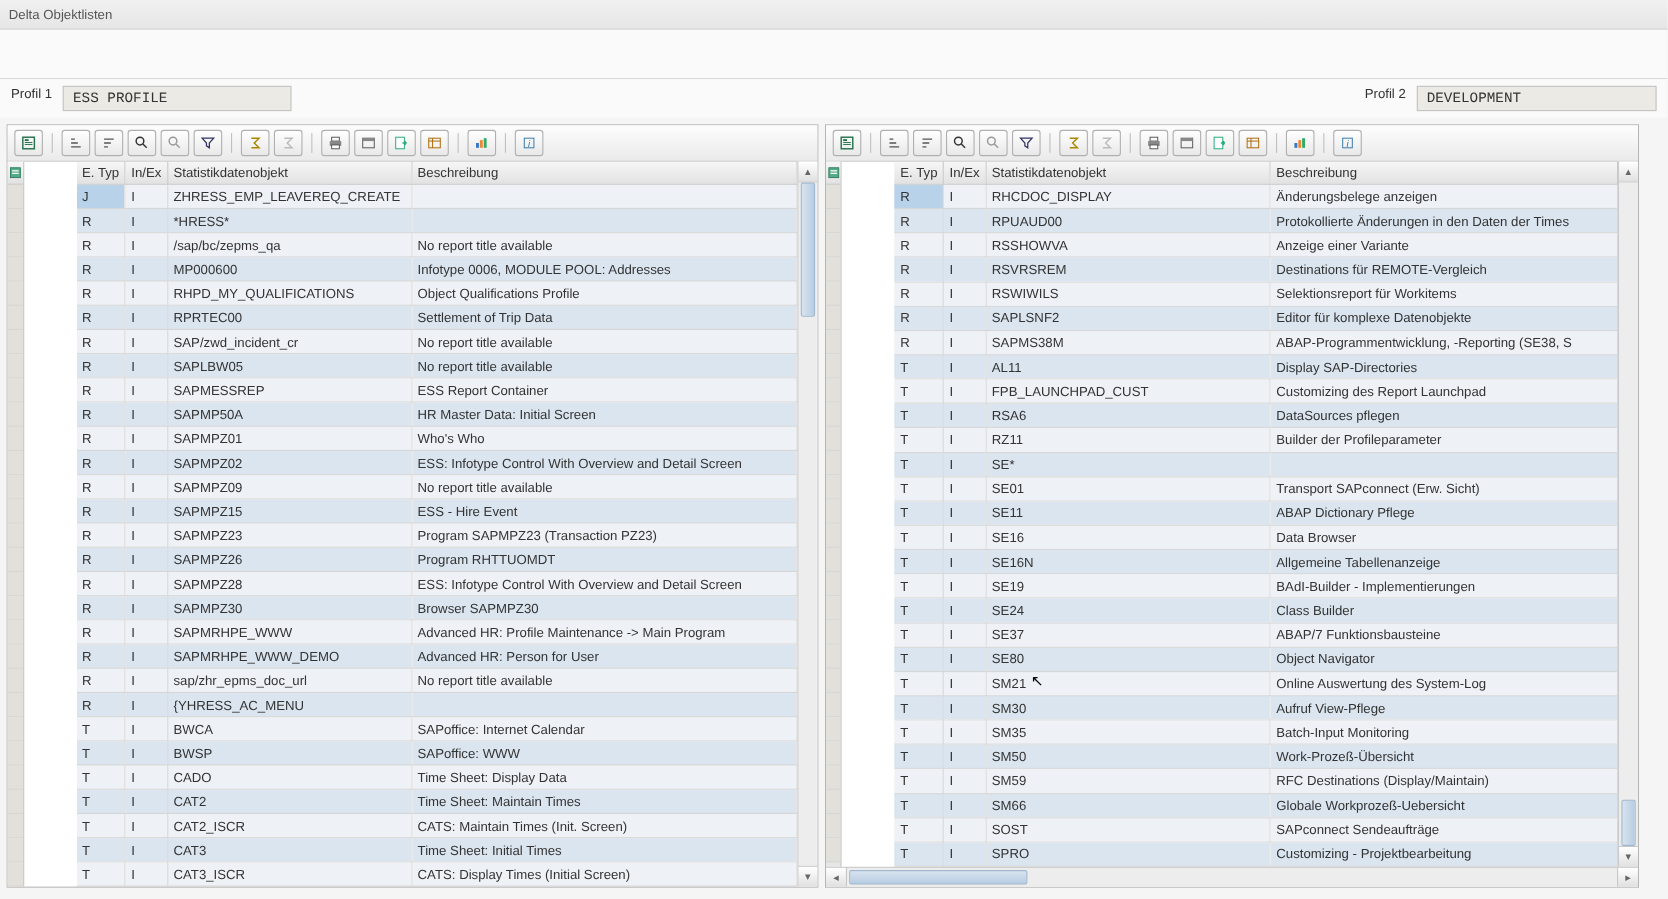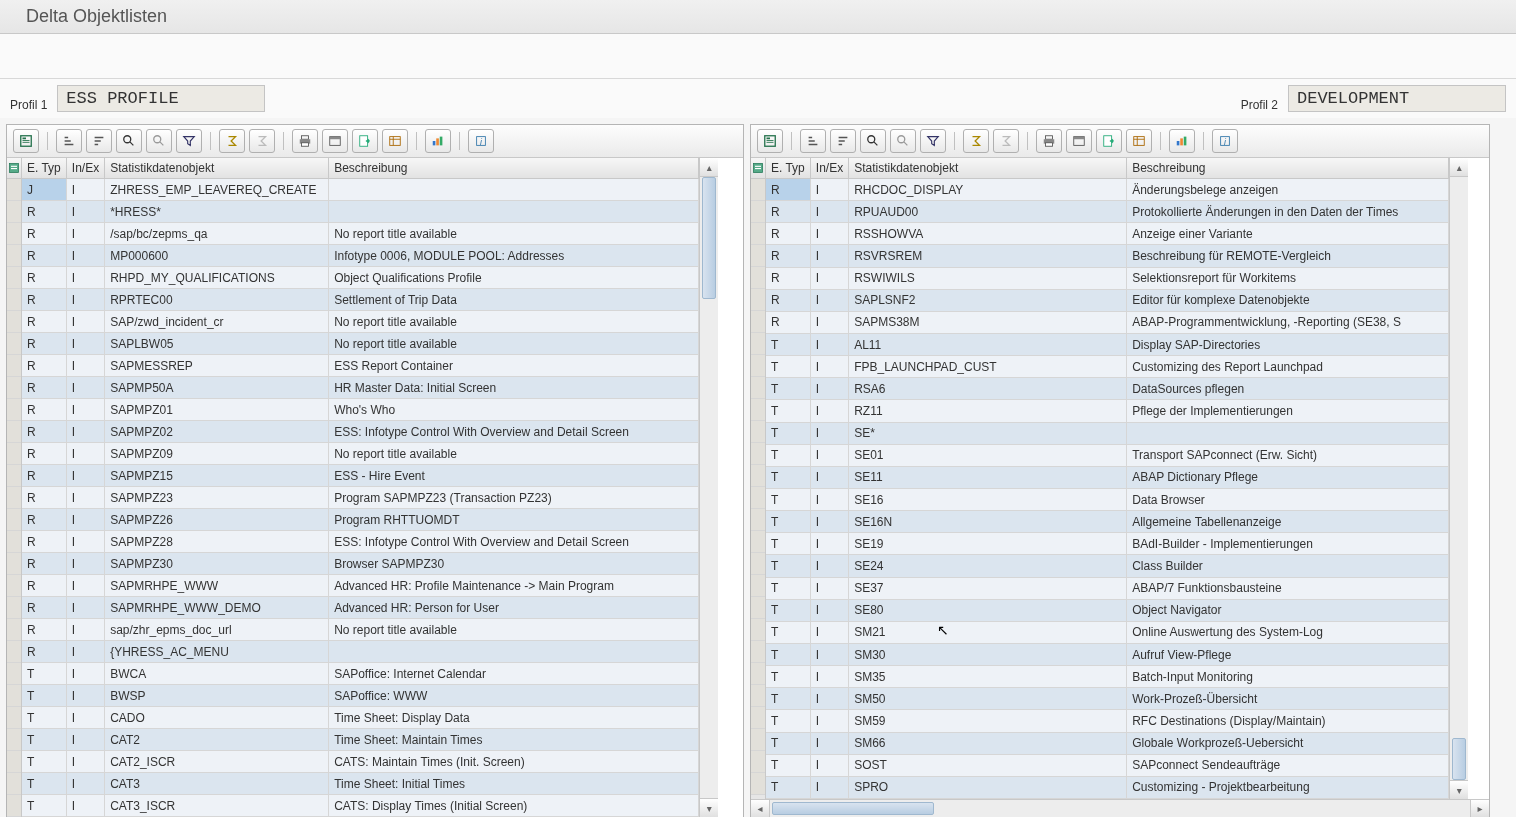--- a/index.html
+++ b/index.html
@@ -9,48 +9,48 @@
     font-size: 12px;
     background: #f5f5f5;
     color: #333;
     width: 1516px;
     height: 817px;
     overflow: hidden;
   }
   .title-bar {
     background: linear-gradient(#f0f0f0,#e6e6e6);
     border-bottom: 1px solid #c8c8c8;
-    padding: 6px 26px;
-    font-size: 18px;
+    padding: 6px 8px;
+    font-size: 12px;
     color: #555;
   }
   .blank-band {
     height: 44px;
     background: #fafafa;
     border-bottom: 1px solid #d8d8d8;
   }
   .profile-row {
     display: flex;
-    align-items: flex-end;
+    align-items: flex-start;
     padding: 6px 10px;
     background: #fafafa;
   }
   .profile-row .spacer { flex: 1; }
   .profile-label {
     font-size: 12px;
     color: #333;
     margin-right: 10px;
   }
   .profile-field {
     display: inline-block;
     background: #eceae4;
     border: 1px solid #c4c4c4;
     padding: 3px 8px;
     font-family: "Courier New", monospace;
-    font-size: 17px;
+    font-size: 13px;
     min-width: 190px;
   }
   .main-area {
     display: flex;
     padding: 6px;
     gap: 6px;
   }
   .grid-panel {
     border: 1px solid #b5b5b5;
     background: #fff;
@@ -105,20 +105,21 @@
   }
   .row-marker-col .hdr-cell svg{width:12px;height:12px;}
   .row-marker-col .rm {
     height: 21px;
     border-bottom: 1px solid #d6d6d6;
     background: #e2e0da;
   }
   table.grid {
     border-collapse: collapse;
     table-layout: fixed;
+    margin-left: 48px;
   }
   table.grid th {
     background: linear-gradient(#f6f6f6,#e2e2e2);
     border-right: 1px solid #c8c8c8;
     border-bottom: 1px solid #c8c8c8;
     font-weight: normal;
     text-align: left;
     padding: 3px 5px;
     height: 14px;
     color: #333;
@@ -702,21 +703,21 @@
             <tr class="even">
               <td class="c0">R</td>
               <td>I</td>
               <td class="c2">RSSHOWVA</td>
               <td>Anzeige einer Variante</td>
             </tr>
             <tr class="odd">
               <td class="c0">R</td>
               <td>I</td>
               <td class="c2">RSVRSREM</td>
-              <td>Beschreibung für REMOTE-Vergleich</td>
+              <td>Destinations für REMOTE-Vergleich</td>
             </tr>
             <tr class="even">
               <td class="c0">R</td>
               <td>I</td>
               <td class="c2">RSWIWILS</td>
               <td>Selektionsreport für Workitems</td>
             </tr>
             <tr class="odd">
               <td class="c0">R</td>
               <td>I</td>
@@ -744,21 +745,21 @@
             <tr class="odd">
               <td class="c0">T</td>
               <td>I</td>
               <td class="c2">RSA6</td>
               <td>DataSources pflegen</td>
             </tr>
             <tr class="even">
               <td class="c0">T</td>
               <td>I</td>
               <td class="c2">RZ11</td>
-              <td>Pflege der Implementierungen</td>
+              <td>Builder der Profileparameter</td>
             </tr>
             <tr class="odd">
               <td class="c0">T</td>
               <td>I</td>
               <td class="c2">SE*</td>
               <td></td>
             </tr>
             <tr class="even">
               <td class="c0">T</td>
               <td>I</td>

